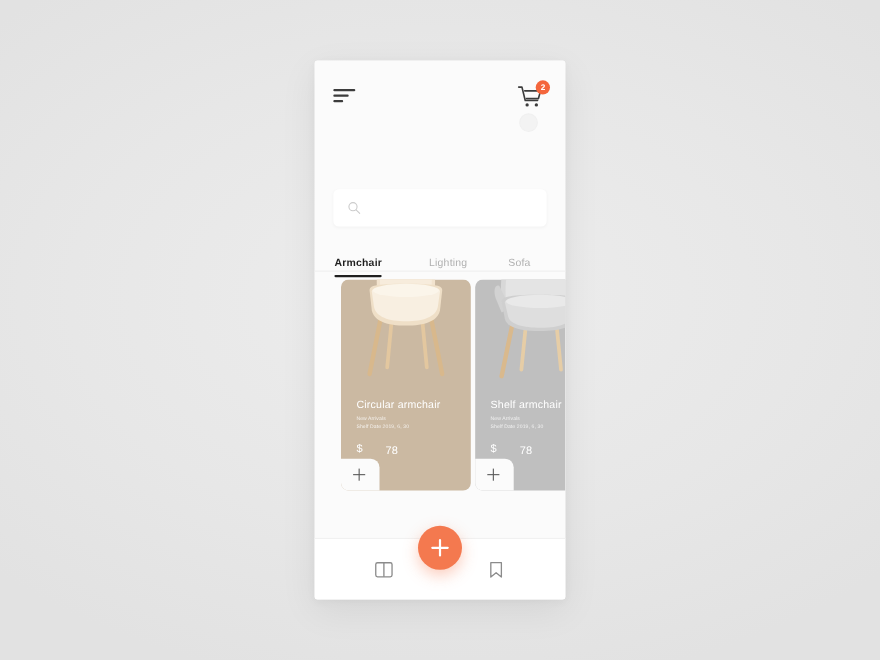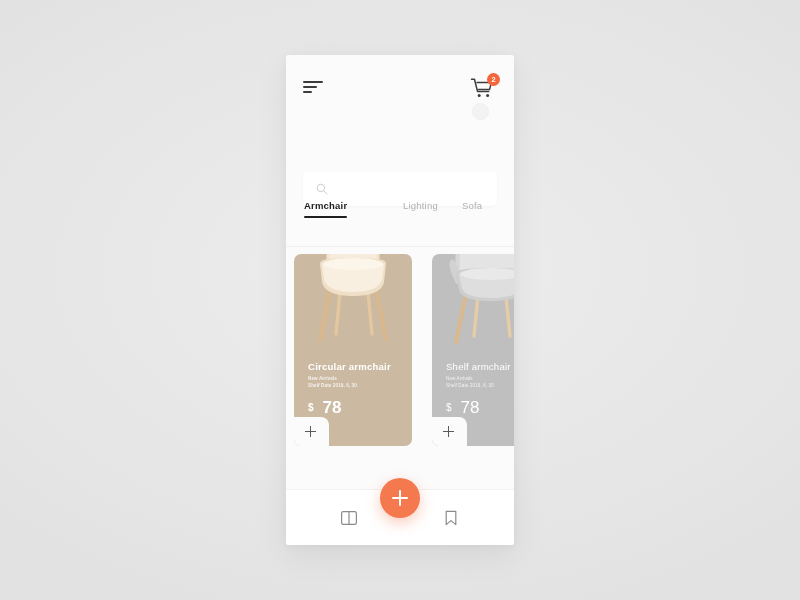--- a/index.html
+++ b/index.html
@@ -158,21 +158,21 @@
     font-family: "Liberation Sans", sans-serif;
     font-size: 9.5px;
     color: #555;
   }
   .search-input::placeholder { color: #c9c9c9; }
 
   
   .tabs {
     position: absolute;
     left: 17px;
-    top: 145px;
+    top: 179px;
     width: 196px;
     height: 28px;
   }
   .tab {
     position: absolute;
     top: 0;
     font-size: 9.5px;
     color: #b0b0b0;
     letter-spacing: 0.2px;
     cursor: pointer;
@@ -186,21 +186,21 @@
     content: "";
     position: absolute;
     left: 0;
     bottom: 0;
     width: 100%;
     height: 1.8px;
     background: #1f1f1f;
     border-radius: 1px;
   }
   .tab-0 { left: 1px; }
-  .tab-1 { left: 87px; margin-left: 13px; }
+  .tab-1 { left: 87px; }
   .tab-2 { left: 159px; text-align: right; }
 
   .tabs-rule {
     position: absolute;
     left: 0;
     top: 191px;
     width: 100%;
     height: 1px;
     background: #f0f0f0;
   }
@@ -216,21 +216,21 @@
   }
 
   .card {
     position: absolute;
     top: 0;
     width: 118px;
     height: 192px;
     border-radius: 7px;
     overflow: visible;
   }
-  .card-0 { left: 8px; font-weight: bold; }
+  .card-0 { left: 24px; }
   .card-1 { left: 146px; }
 
   .card-bg {
     position: absolute;
     inset: 0;
     border-radius: 7px;
   }
 
   .card-photo {
     position: absolute;
@@ -269,22 +269,22 @@
   .card-price {
     margin-top: 10px;
     color: #ffffff;
     letter-spacing: 0.2px;
   }
   .card-price .cur {
     font-size: 10px;
     vertical-align: 2px;
   }
   .card-price .amt {
-    font-size: 17px;
-    margin-left: 4px;
+    font-size: 10px;
+    margin-left: 16px;
   }
 
   
   .card-plus-notch {
     position: absolute;
     left: 0;
     bottom: 0;
     width: 35px;
     height: 29px;
     background: #fbfbfb;

